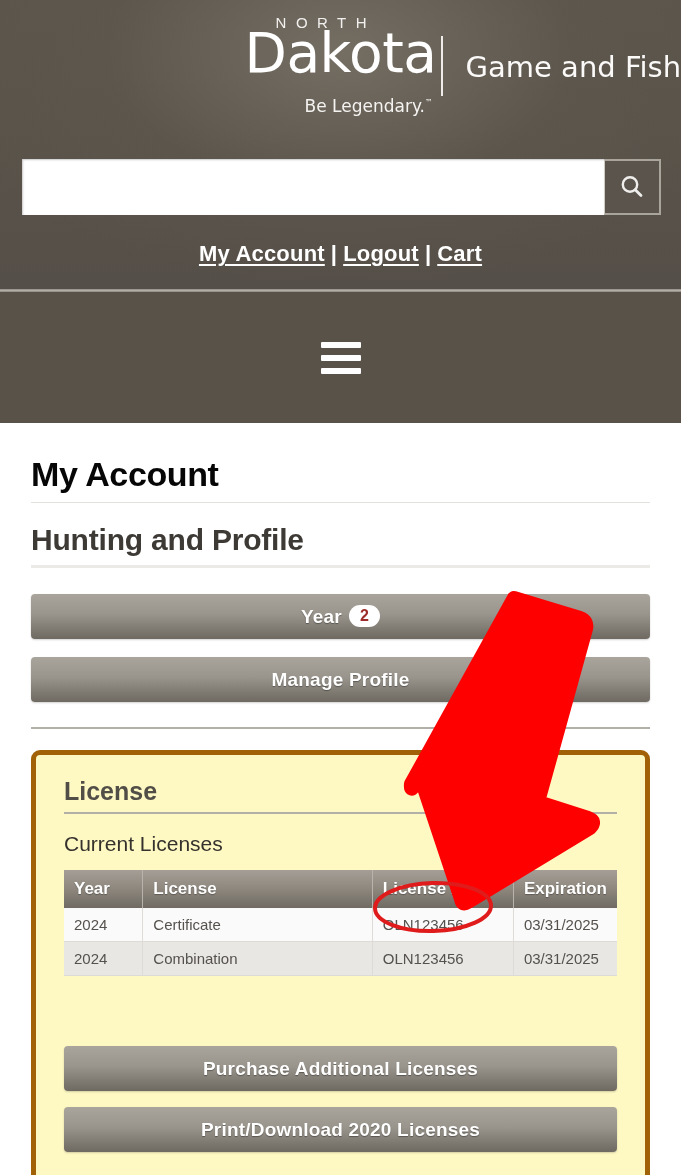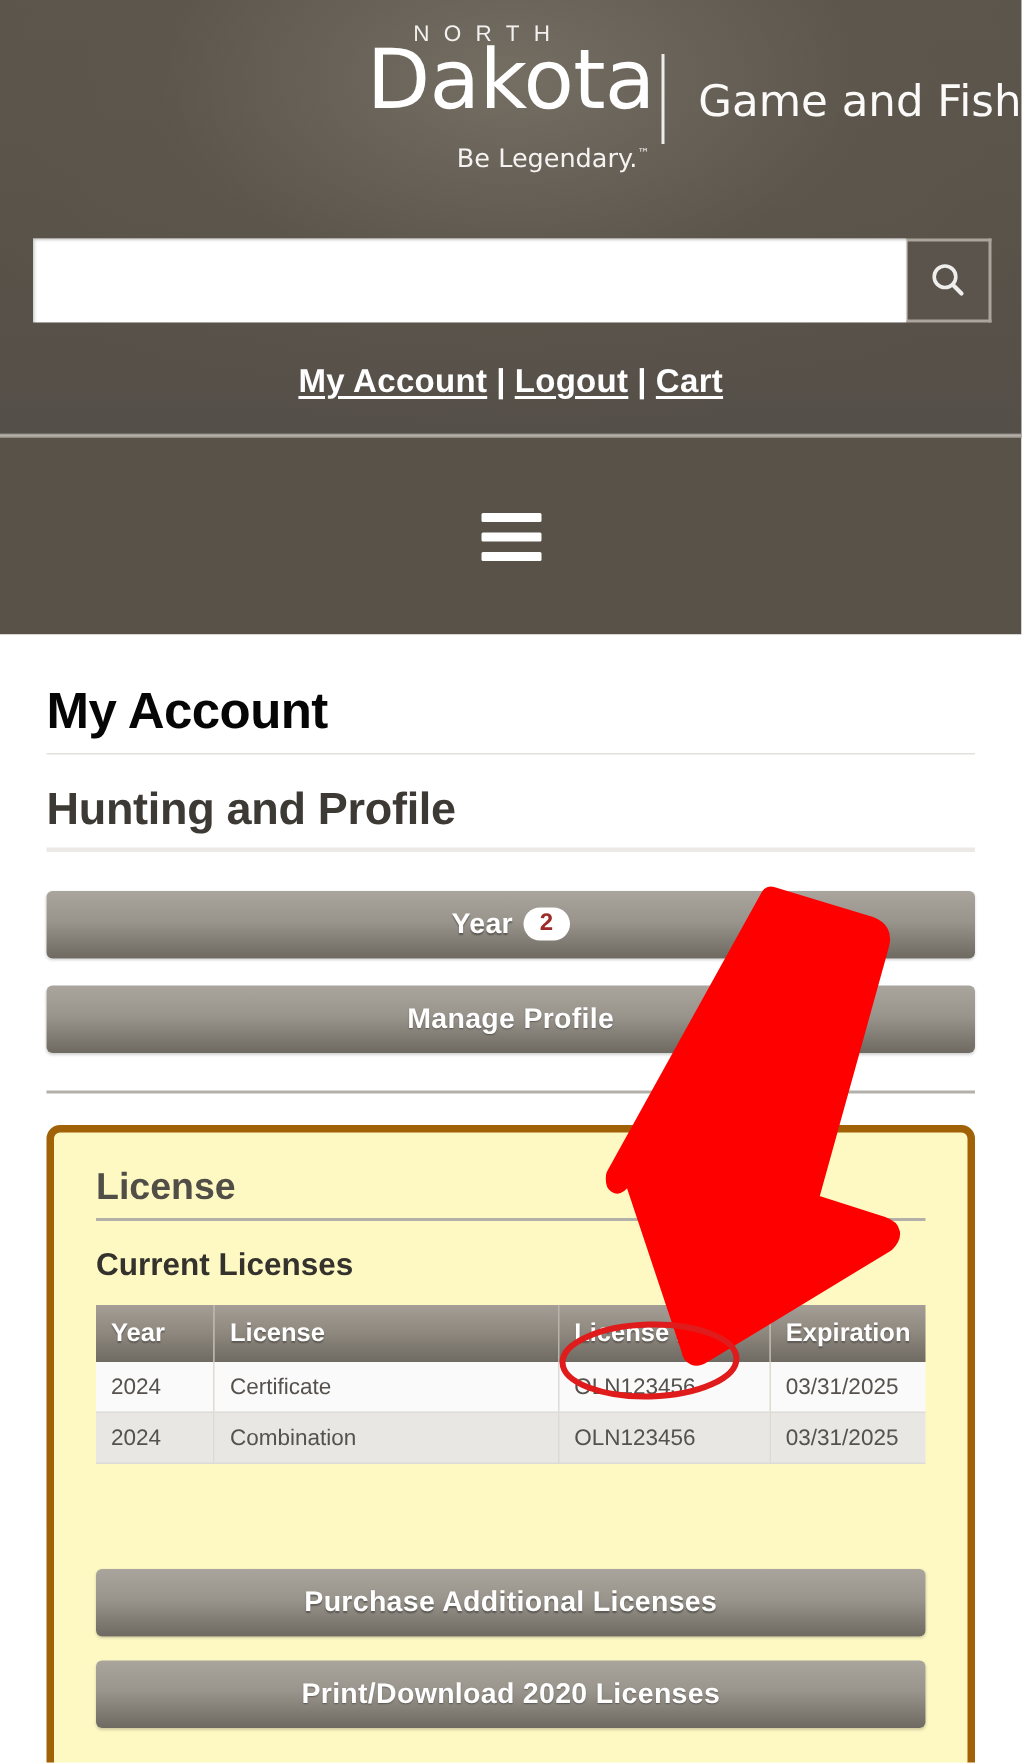--- a/index.html
+++ b/index.html
@@ -278,21 +278,21 @@
   .card-rule {
     height: 2px;
     background: #b3afa9;
     margin-top: 7px;
   }
   h4.sub-title {
     margin: 0;
     padding-top: 18px;
     font-size: 21px;
     line-height: 24px;
-    font-weight: bold;
+    font-weight: normal;
     color: #35322e;
     font-family: "Liberation Sans", sans-serif;
   }
 
   table.lic-table {
     margin-top: 14px;
     width: 100%;
     border-collapse: collapse;
     font-size: 15px;
     font-family: "Liberation Sans", sans-serif;

